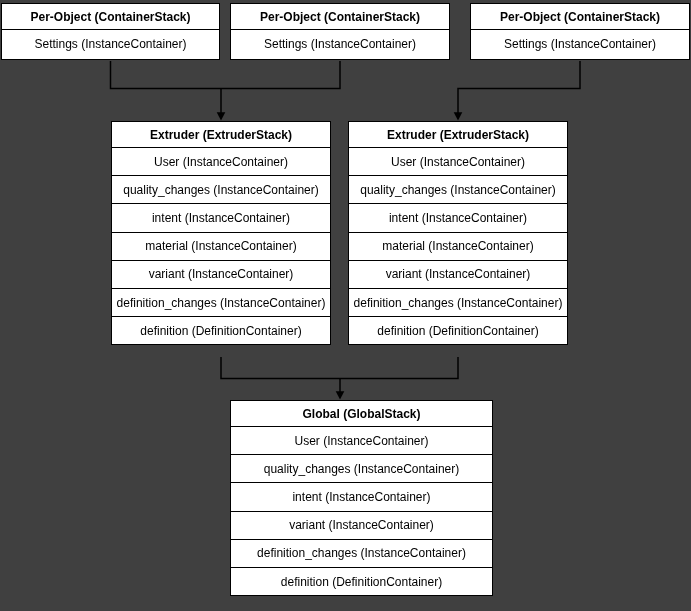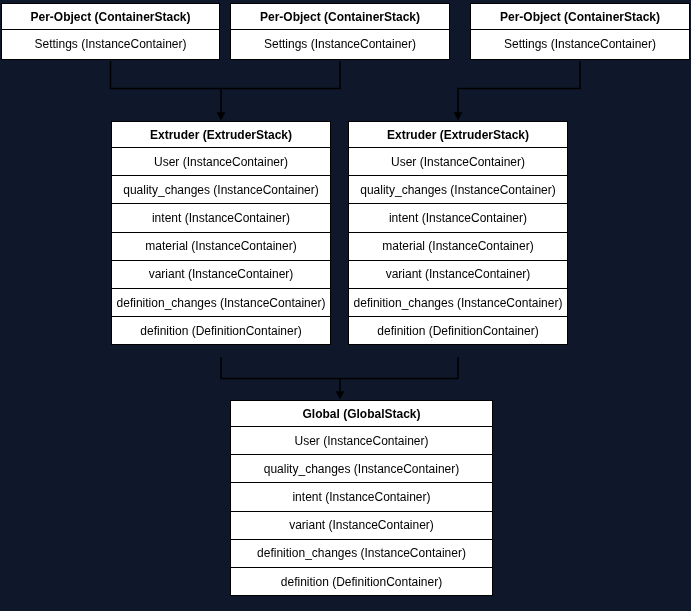--- a/index.html
+++ b/index.html
@@ -5,21 +5,21 @@
   * { margin: 0; padding: 0; box-sizing: border-box; }
   html, body { background: #ffffff; }
   body {
     width: 691px; height: 611px;
     font-family: "Liberation Sans", sans-serif;
     color: #000000;
   }
   .canvas {
     position: relative;
     width: 691px; height: 611px;
-    background: #0f172a;
+    background: #404040;
     overflow: hidden;
   }
   .box {
     position: absolute;
     background: #ffffff;
     border: 1.5px solid #000000;
   }
   .hdr {
     height: 25px;
     display: flex; align-items: center; justify-content: center;

